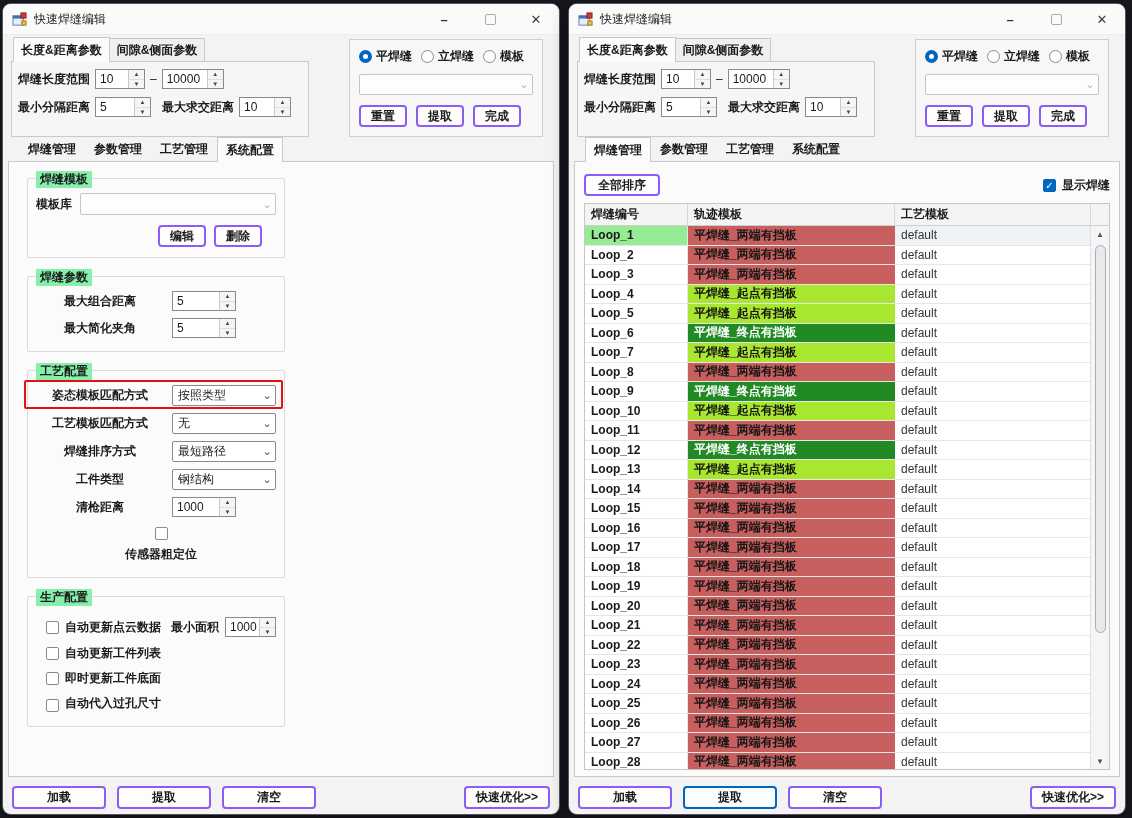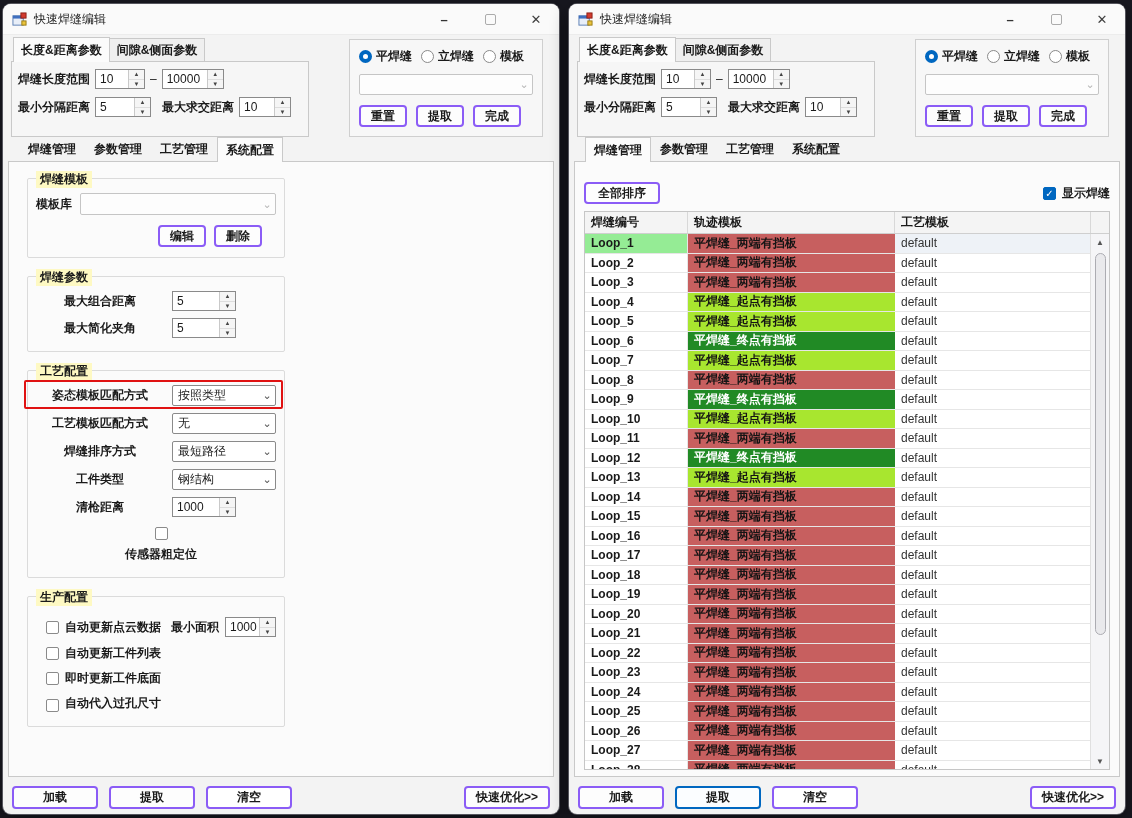--- a/index.html
+++ b/index.html
@@ -83,39 +83,39 @@
   .main-tabs{flex:0 0 auto;display:flex;align-items:flex-end;height:23px;padding-left:16px;}
   .mtab{padding:3px 8px;border:1px solid transparent;font-weight:600;white-space:nowrap;}
   .mtab.sel{background:#FBFBFB;border:1px solid #C9C9C9;border-bottom:none;position:relative;z-index:2;padding-top:4px;}
   .tab-page{flex:1;margin:-1px 5px 4px 5px;border:1px solid #C9C9C9;background:#FBFBFB;
     overflow:hidden;display:flex;flex-direction:column;position:relative;}
 
   
   .page-config{padding:16px 0 0 12px;}
   .groupbox{position:relative;width:258px;border:1px solid #DBDBDB;border-radius:2px;
     margin:0 0 18px 6px;padding:14px 8px 6px;box-sizing:border-box;background:#FBFBFB;}
-  .gb-title{position:absolute;top:-8px;left:8px;background:#fef9c3;padding:0 4px;font-weight:600;}
+  .gb-title{position:absolute;top:-8px;left:8px;background:#86efac;padding:0 4px;font-weight:600;}
   .frow{display:flex;align-items:center;margin-bottom:7px;}
   .flabel{width:128px;text-align:center;margin-right:8px;font-weight:600;white-space:nowrap;flex:0 0 auto;}
   .ctl-combo{width:106px;}
   .ctl-num{width:64px;}
   .hl-wrap{position:relative;}
   .red-rect{position:absolute;left:-12px;right:-7px;top:-5px;bottom:-3px;
     border:2px solid #E01212;border-radius:2px;pointer-events:none;z-index:3;}
   .cbrow{display:flex;align-items:center;gap:6px;margin-bottom:8px;}
   .cb{width:13px;height:13px;border:1px solid #8A8A8A;border-radius:2px;background:#fff;
     display:inline-flex;align-items:center;justify-content:center;flex:0 0 auto;box-sizing:border-box;}
   .cb.checked{background:#0067C0;border-color:#0067C0;color:#fff;font-size:10px;font-weight:700;}
   .cblabel{font-weight:600;white-space:nowrap;}
   .tmpl-row{display:flex;align-items:center;gap:8px;margin-bottom:10px;}
   .tmpl-combo{flex:1;height:22px;}
   .tmpl-btns{display:flex;justify-content:flex-end;gap:8px;margin-right:14px;margin-bottom:4px;}
 
   
-  .page-table{padding:20px 9px 6px;display:flex;flex-direction:column;flex:1;overflow:hidden;justify-content:center;}
+  .page-table{padding:12px 9px 6px;display:flex;flex-direction:column;flex:1;overflow:hidden;justify-content:center;}
   .table-toolbar{display:flex;align-items:center;margin-bottom:7px;flex:0 0 auto;}
   .table-toolbar .spacer{flex:1;}
   .seam-table{flex:1;border:1px solid #C6C6C6;background:#fff;display:flex;flex-direction:column;overflow:hidden;}
   .thead{display:flex;flex:0 0 auto;background:#F4F4F4;border-bottom:1px solid #CFCFCF;height:21px;}
   .th{display:flex;align-items:center;padding-left:6px;font-weight:600;box-sizing:border-box;
     border-right:1px solid #D8D8D8;}
   .th-name{width:103px;}
   .th-track{width:207px;}
   .th-proc{flex:1;}
   .th-scroll{width:18px;border-right:none;}
@@ -135,21 +135,21 @@
   .vscroll{width:18px;flex:0 0 auto;background:#F5F5F7;border-left:1px solid #E0E0E0;
     display:flex;flex-direction:column;align-items:center;}
   .varrow{height:16px;display:flex;align-items:center;justify-content:center;
     color:#555;font-size:8px;width:100%;flex:0 0 auto;}
   .vtrack{flex:1;width:100%;display:flex;justify-content:center;padding-top:3px;box-sizing:border-box;}
   .vthumb{width:9px;height:76%;background:#E9E9EC;border:1px solid #ACACB2;border-radius:6px;}
 
   
   .bottom-bar{flex:0 0 auto;height:33px;display:flex;align-items:center;gap:11px;
     padding:0 9px;box-sizing:border-box;}
-  .bottom-bar .btn{width:86px;height:23px;font-weight:600;}
+  .bottom-bar .btn{width:94px;height:23px;font-weight:600;}
   .bottom-bar .spacer{flex:1;}
   .bottom-bar .btn.quick{width:auto;padding:0 10px;}
 </style>
 </head>
 <body>
 
 <div class="window" id="win-left">
   <div class="titlebar">
     <span class="app-icon">
       <svg width="15" height="15" viewBox="0 0 16 16">

